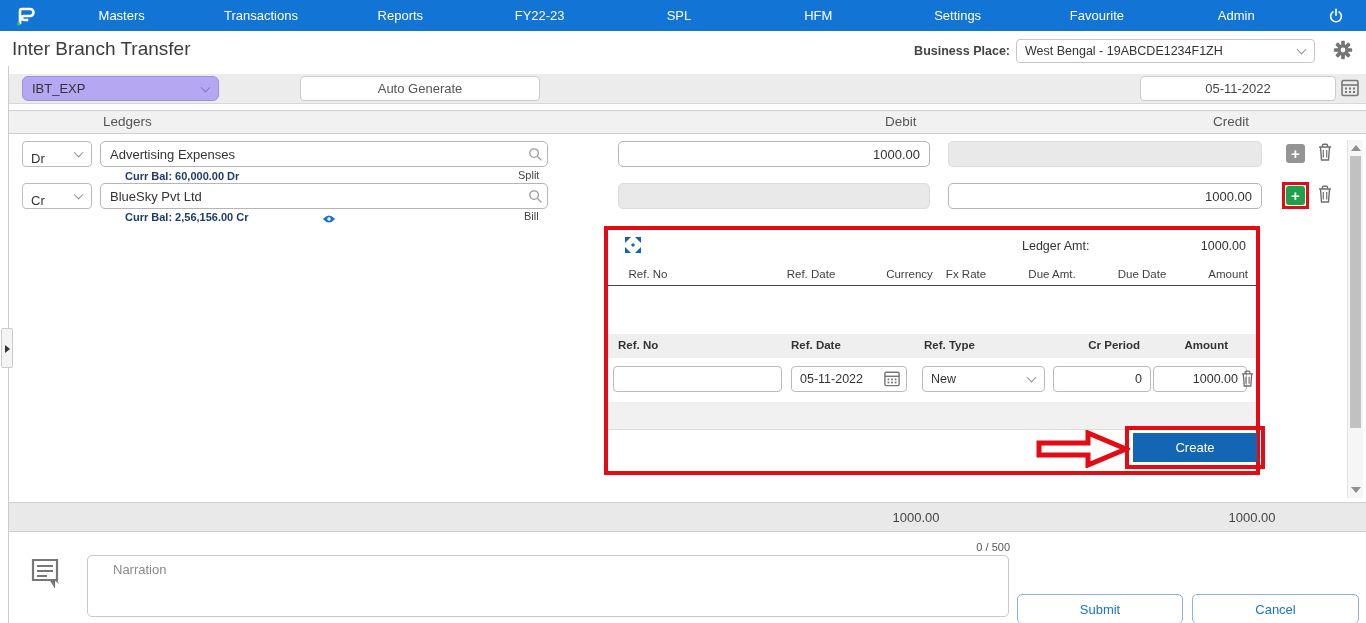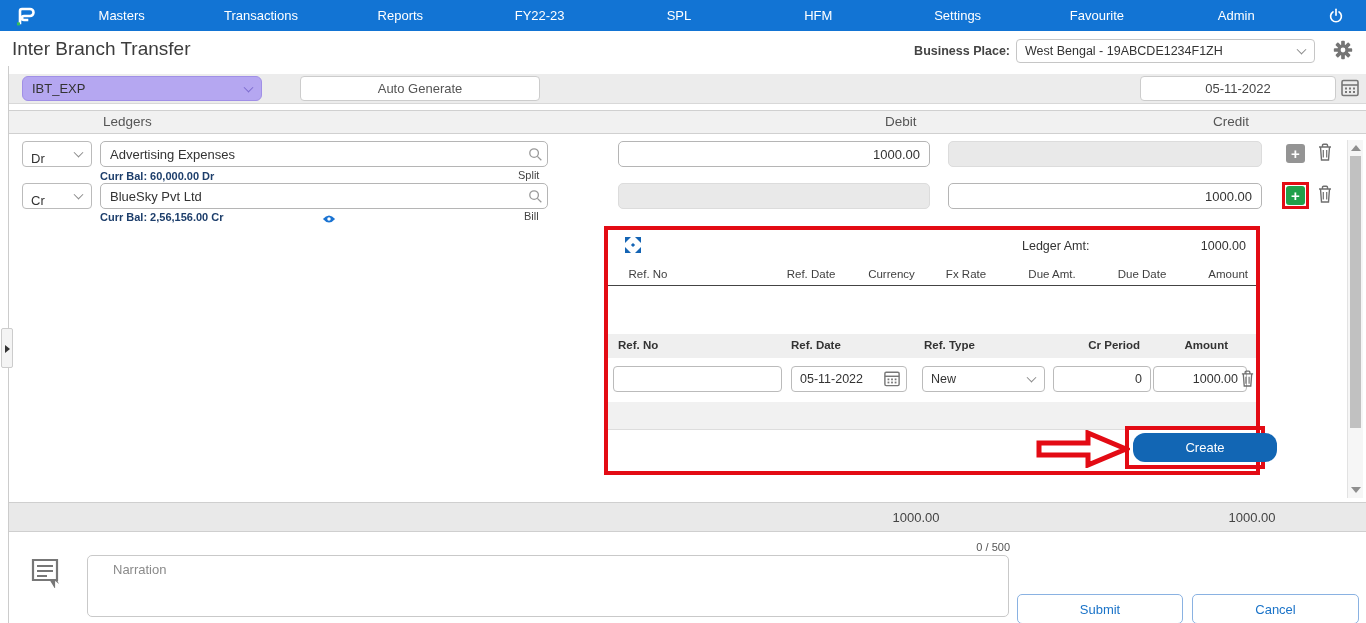--- a/index.html
+++ b/index.html
@@ -33,21 +33,21 @@
   
   .left-line { position:absolute; left:8px; top:66px; height:557px; border-left:1px solid #ccc; }
   .left-handle { position:absolute; left:1px; top:328px; width:12px; height:40px;
     background:#f4f4f4; border:1px solid #ccc; border-radius:2px; cursor:pointer; }
   .left-handle::after { content:""; position:absolute; left:3px; top:16px;
     border-left:5px solid #333; border-top:4px solid transparent; border-bottom:4px solid transparent; }
 
   
   .band1 { position:absolute; left:9px; top:74px; width:1357px; height:30px;
     background:#ececec; border-bottom:1px solid #d8d8d8; }
-  .vch-select { position:absolute; left:22px; top:76px; width:240px; height:25px;
+  .vch-select { position:absolute; left:22px; top:76px; width:197px; height:25px;
     background:#b5a7f1; border:1px solid #a08fe6; border-radius:6px; display:flex;
     align-items:center; padding:0 24px 0 9px; font-size:13px; color:#333; cursor:pointer; }
   .auto-gen { position:absolute; left:300px; top:76px; width:240px; height:25px;
     background:#fff; border:1px solid #ccc; border-radius:4px; font-size:13px; color:#555;
     display:flex; align-items:center; justify-content:center; cursor:pointer; }
   .date-main { position:absolute; left:1140px; top:76px; width:196px; height:25px;
     background:#fff; border:1px solid #ccc; border-radius:4px; text-align:center;
     font-size:13px; color:#444; font-family:"Liberation Sans",sans-serif; }
   .cal-main { position:absolute; left:1341px; top:78px; width:18px; height:19px; cursor:pointer; }
 
@@ -61,21 +61,21 @@
     border-radius:4px; display:flex; align-items:flex-end; padding:0 20px 0 8px;
     font-size:13px; color:#333; cursor:pointer; }
   .ledger-input { position:absolute; width:448px; height:26px; border:1px solid #b5b5b5;
     border-radius:5px; padding:0 28px 0 9px; font-size:13px; color:#333;
     font-family:"Liberation Sans",sans-serif; }
   .amt-input { position:absolute; height:26px; border:1px solid #b5b5b5; border-radius:5px;
     padding:0 9px; font-size:13px; color:#333; text-align:right;
     font-family:"Liberation Sans",sans-serif; }
   .amt-dis { position:absolute; height:26px; background:#e9e9e9; border:1px solid #dcdcdc;
     border-radius:5px; }
-  .currbal { position:absolute; font-size:11px; font-weight:bold; color:#1d3e6b; }
+  .currbal { position:absolute; font-size:11px; font-weight:bold; color:#1d3e6b;margin-left:25px; }
   .minilink { position:absolute; font-size:11px; color:#444; cursor:pointer; }
   .plusbtn { position:absolute; width:19px; height:19px; border-radius:3px; color:#fff;
     font-size:15px; font-weight:bold; display:flex; align-items:center; justify-content:center;
     cursor:pointer; line-height:1; }
   .plus-gray { background:#949494; }
   .plus-green { background:#21a04a; }
   .red-outline { position:absolute; border:3px solid #e30b14; }
   .icon-btn { position:absolute; cursor:pointer; }
 
   
@@ -103,22 +103,22 @@
     background:#efefef; }
   .popup .fhead { position:absolute; top:109px; font-size:11.5px; font-weight:bold; color:#333; }
   .popup .f-input { position:absolute; top:136px; height:26px; border:1px solid #bbb;
     border-radius:4px; font-size:12.5px; color:#333; padding:0 8px;
     font-family:"Liberation Sans",sans-serif; }
   .popup .f-select { position:absolute; top:136px; height:26px; background:#fff;
     border:1px solid #bbb; border-radius:4px; display:flex; align-items:center;
     padding:0 22px 0 8px; font-size:12.5px; cursor:pointer; }
   .popup .grayband2 { position:absolute; left:0; top:172px; width:100%; height:28px;
     background:#f1f1f1; border-bottom:1px solid #ddd; }
-  .create-btn { position:absolute; left:525px; top:203px; width:144px; height:29px;
-    background:#1266b4; color:#fff; font-size:13px; border:none; border-radius:12px;
+  .create-btn { position:absolute; left:525px; top:203px; width:124px; height:29px;
+    background:#1266b4; color:#fff; font-size:13px; border:none; border-radius:0;
     cursor:pointer; font-family:"Liberation Sans",sans-serif; }
   .create-outline { left:517px; top:196px; width:140px; height:43px; border-width:4px; }
   .arrow-svg { position:absolute; left:428px; top:200px; }
 
   
   .totals { position:absolute; left:9px; top:502px; width:1357px; height:30px;
     background:#e9e9e9; border-top:1px solid #cfcfcf; border-bottom:1px solid #cfcfcf; }
   .totals span { position:absolute; top:7px; width:140px; text-align:center;
     font-size:13px; color:#444; }
 
@@ -281,21 +281,21 @@
       <polygon points="0,16 0,10 6,16"></polygon>
         <polygon points="16,16 10,16 16,10"></polygon>
       <rect x="6.5" y="6.5" width="3" height="3" transform="rotate(45 8 8)"></rect>
     </svg>
   </div>
   <span class="ledamt-label">Ledger Amt:</span>
   <span class="ledamt-val">1000.00</span>
 
   <span class="duehead" style="left:40px;">Ref. No</span>
   <span class="duehead" style="left:203px;">Ref. Date</span>
-  <span class="duehead" style="left:264px;padding-left:39px;">Currency</span>
+  <span class="duehead" style="left:282px;padding-left:39px;">Currency</span>
   <span class="duehead" style="left:358px;">Fx Rate</span>
   <span class="duehead" style="left:444px;">Due Amt.</span>
   <span class="duehead" style="left:534px;">Due Date</span>
   <span class="duehead right" style="right:8px;">Amount</span>
   <div class="hline"></div>
 
 
   <div class="fhead-band"></div>
   <span class="fhead" style="left:10px;">Ref. No</span>
   <span class="fhead" style="left:183px;">Ref. Date</span>

